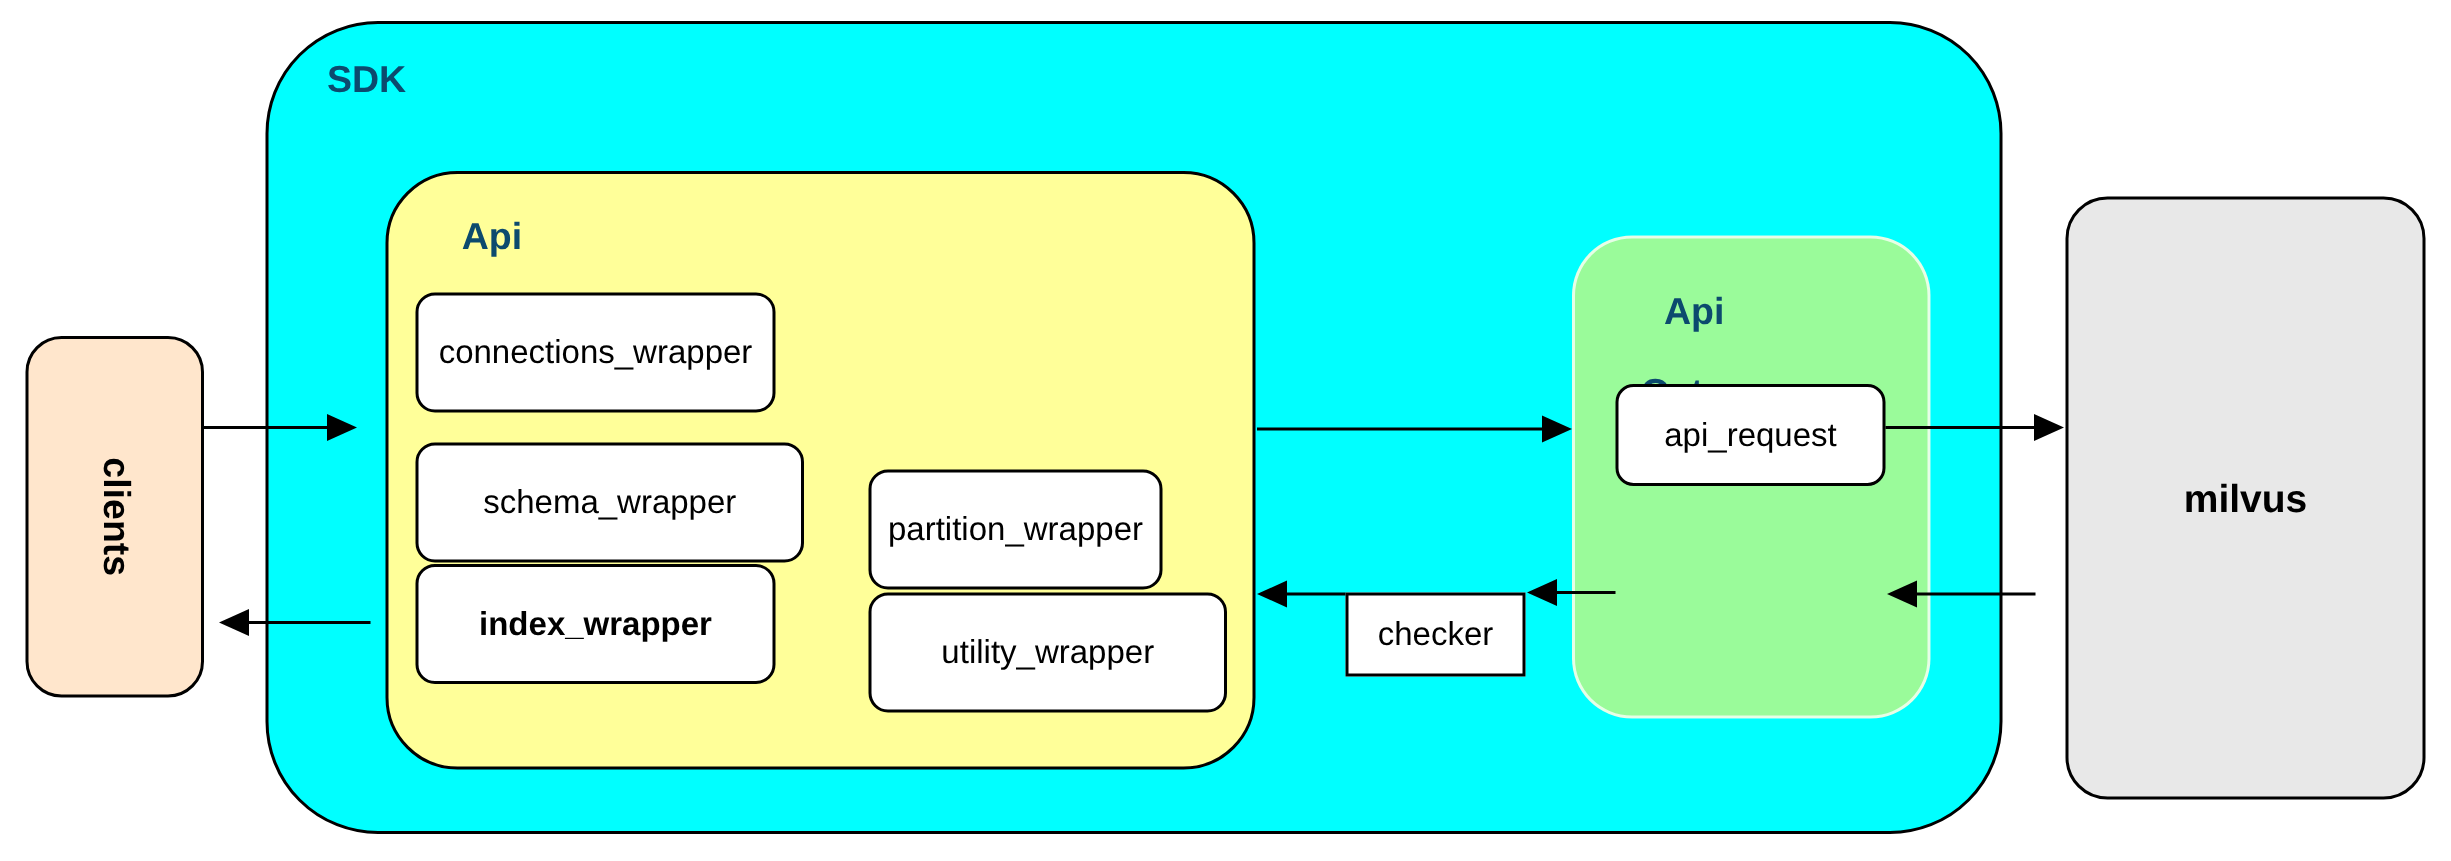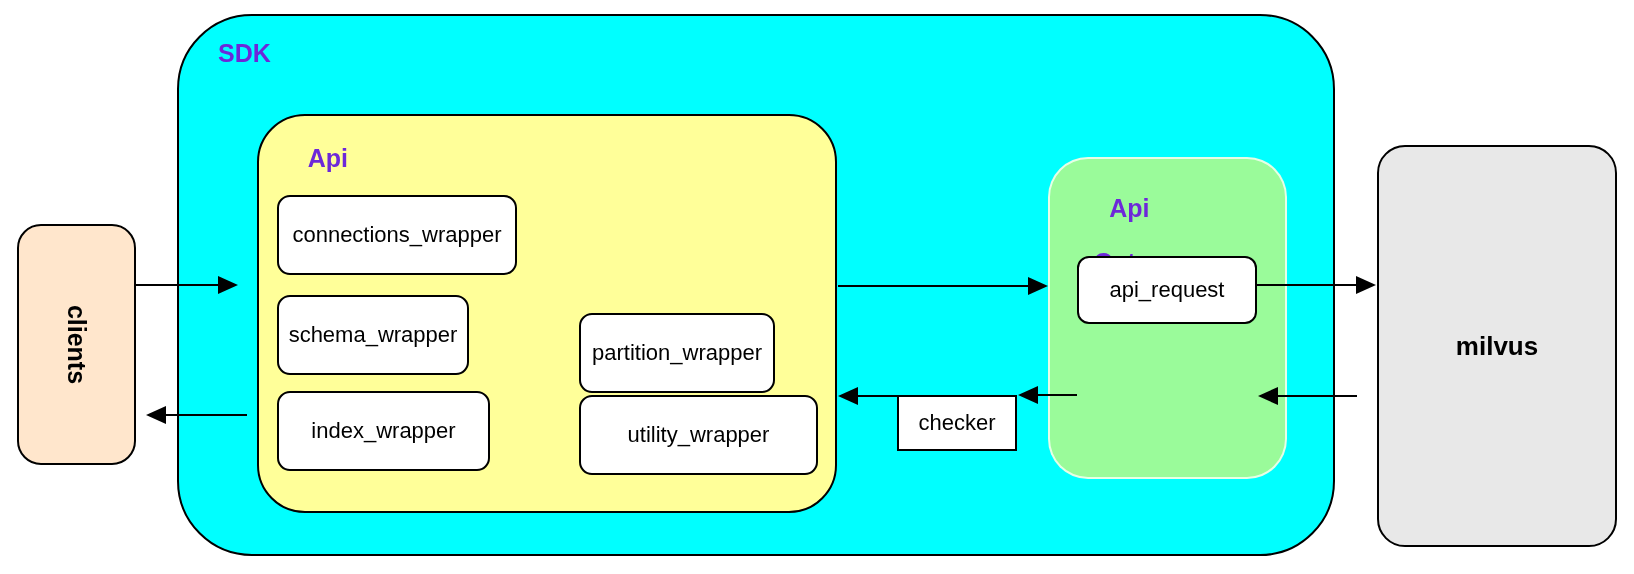--- a/index.html
+++ b/index.html
@@ -13,21 +13,21 @@
   .node{
     position:absolute;
     box-sizing:border-box;
     border:2px solid #000;
     background:#fff;
   }
   .container-label{
     position:absolute;
     font-weight:bold;
     font-size:25px;
-    color:#6d28d9;
+    color:#0c4a6e;
     line-height:27px;
     text-align:center;
     white-space:pre;
   }
   .leaf{
     display:flex;align-items:center;justify-content:center;
     font-size:22px;color:#000;text-align:center;
     border-radius:13px;
   }
   .big-label{
@@ -68,27 +68,27 @@
   <div class="node" style="left: 1048px; top: 157px; width: 239px; height: 322px; border-radius: 40px; border: 2px solid rgba(255, 255, 255, 0.75); background-color: rgb(154, 251, 154);"></div>
   <div class="container-label" style="left:1066px;top:168px;width:100px;">
     <span>Api</span><br>
     <span>Gateway</span>
   </div>
 
   <div class="node big-label" style="left: 17px; top: 224px; width: 119px; height: 241px; border-radius: 24px; background-color: rgb(255, 230, 204);">
     <span class="vertical-text">clients</span>
   </div>
 
-  <div class="node big-label" style="left: 1377px; top: 145px; width: 240px; height: 402px; border-radius: 28px; background-color: rgb(232, 232, 232);">
+  <div class="node big-label" style="left: 1377px; top: 131px; width: 240px; height: 402px; border-radius: 28px; background-color: rgb(232, 232, 232);">
     <span>milvus</span>
   </div>
 
   <div class="node leaf" style="left:277px;top:195px;width:240px;height:80px;">connections_wrapper</div>
-  <div class="node leaf" style="left:277px;top:295px;width:192px;height:80px;">schema_wrapper</div>
-  <div class="node leaf" style="left:277px;top:391px;width:213px;height:80px;">index_wrapper</div>
+  <div class="node leaf" style="left:277px;top:295px;width:259px;height:80px;">schema_wrapper</div>
+  <div class="node leaf" style="left:277px;top:376px;width:240px;height:80px;font-weight:bold;">index_wrapper</div>
 
   <div class="node leaf" style="left:579px;top:313px;width:196px;height:80px;">partition_wrapper</div>
   <div class="node leaf" style="left:579px;top:395px;width:239px;height:80px;">utility_wrapper</div>
 
   <div class="node leaf" style="left:1077px;top:256px;width:180px;height:68px;border-radius:12px;">api_request</div>
 
   <div class="node leaf" style="left:897px;top:367px;width:120px;height:56px;border-radius:0;margin-top:28px;">checker</div>
 
   <div class="arrow-line" style="left:136px;top:284px;width:82px;"></div>
   <div class="arrow-head right" style="left:218px;top:276px;"></div>

